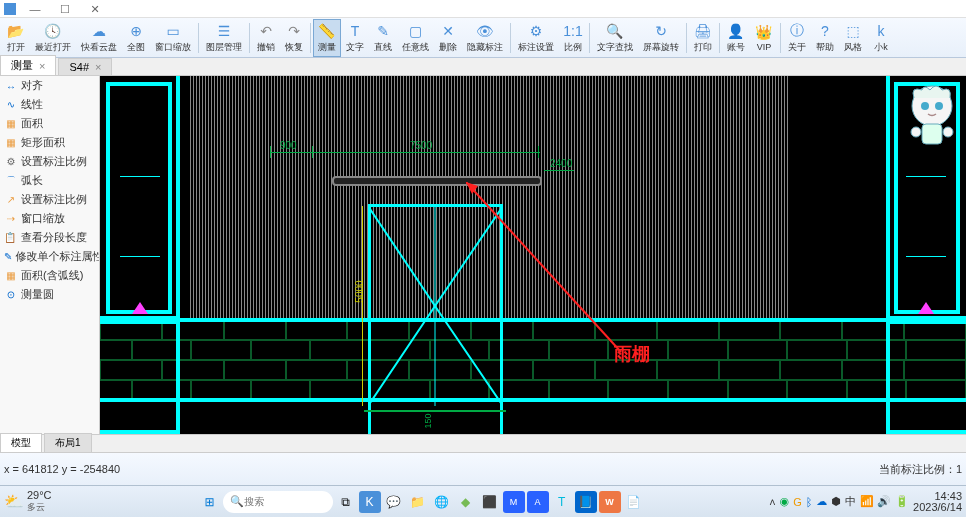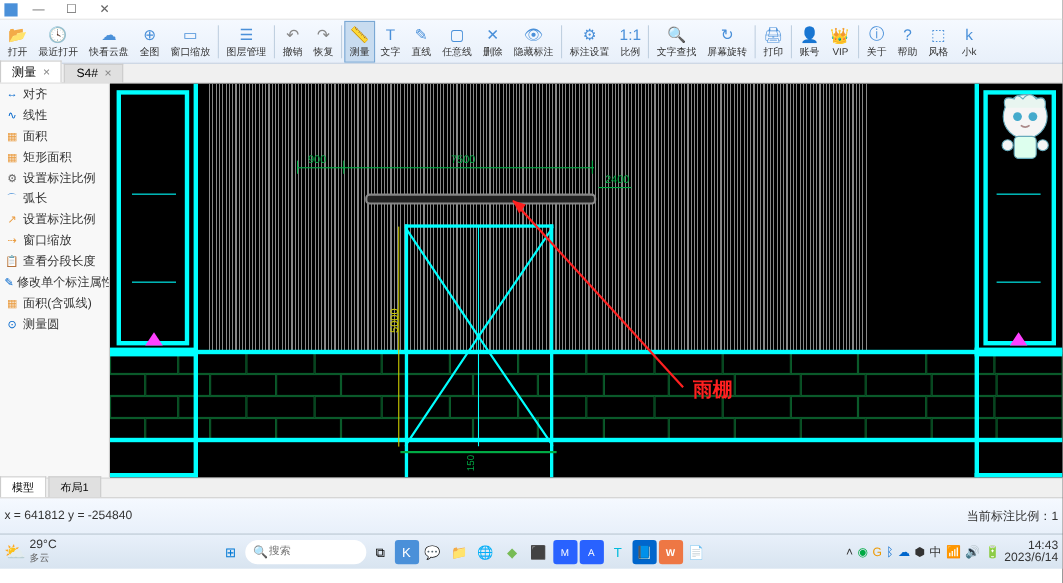--- a/index.html
+++ b/index.html
@@ -355,21 +355,21 @@
 
     <div class="yellowline" style="left:262px;top:130px;width:1px;height:200px;"></div>
     <div class="dimtext2" style="left:248px;top:210px;transform:rotate(-90deg);">5000</div>
 
     <div class="dimtext" style="left:320px;top:340px;transform:rotate(-90deg);font-size:9px;">150</div>
 
     <svg class="dwg" style="left:366px;top:106px;width:180px;height:180px;">
       <line x1="0" y1="0" x2="155" y2="170" stroke="#ff2020" stroke-width="2"></line>
       <polygon points="0,0 12,4 6,12" fill="#ff2020"></polygon>
     </svg>
-    <div class="anntext" style="left:530px;top:266px;">雨棚</div>
+    <div class="anntext" style="left:514px;top:266px;">雨棚</div>
 
     <svg class="mascot" viewBox="0 0 60 70">
       <circle cx="30" cy="26" r="20" fill="#f5f5f5" stroke="#6ab" stroke-width="1"></circle>
       <path d="M12 18 Q8 6 20 10 Q22 4 28 10 Q34 2 40 10 Q50 6 48 18" fill="#e8f5f0" stroke="#6ab"></path>
       <circle cx="23" cy="26" r="4" fill="#4ac"></circle>
         <circle cx="37" cy="26" r="4" fill="#4ac"></circle>
       <path d="M26 34 Q30 37 34 34" stroke="#a88" fill="none" stroke-width="1.5"></path>
       <rect x="20" y="44" width="20" height="20" rx="4" fill="#dfe" stroke="#6ab"></rect>
       <circle cx="14" cy="52" r="5" fill="#f5f5f5" stroke="#6ab"></circle>
       <circle cx="46" cy="52" r="5" fill="#f5f5f5" stroke="#6ab"></circle>

